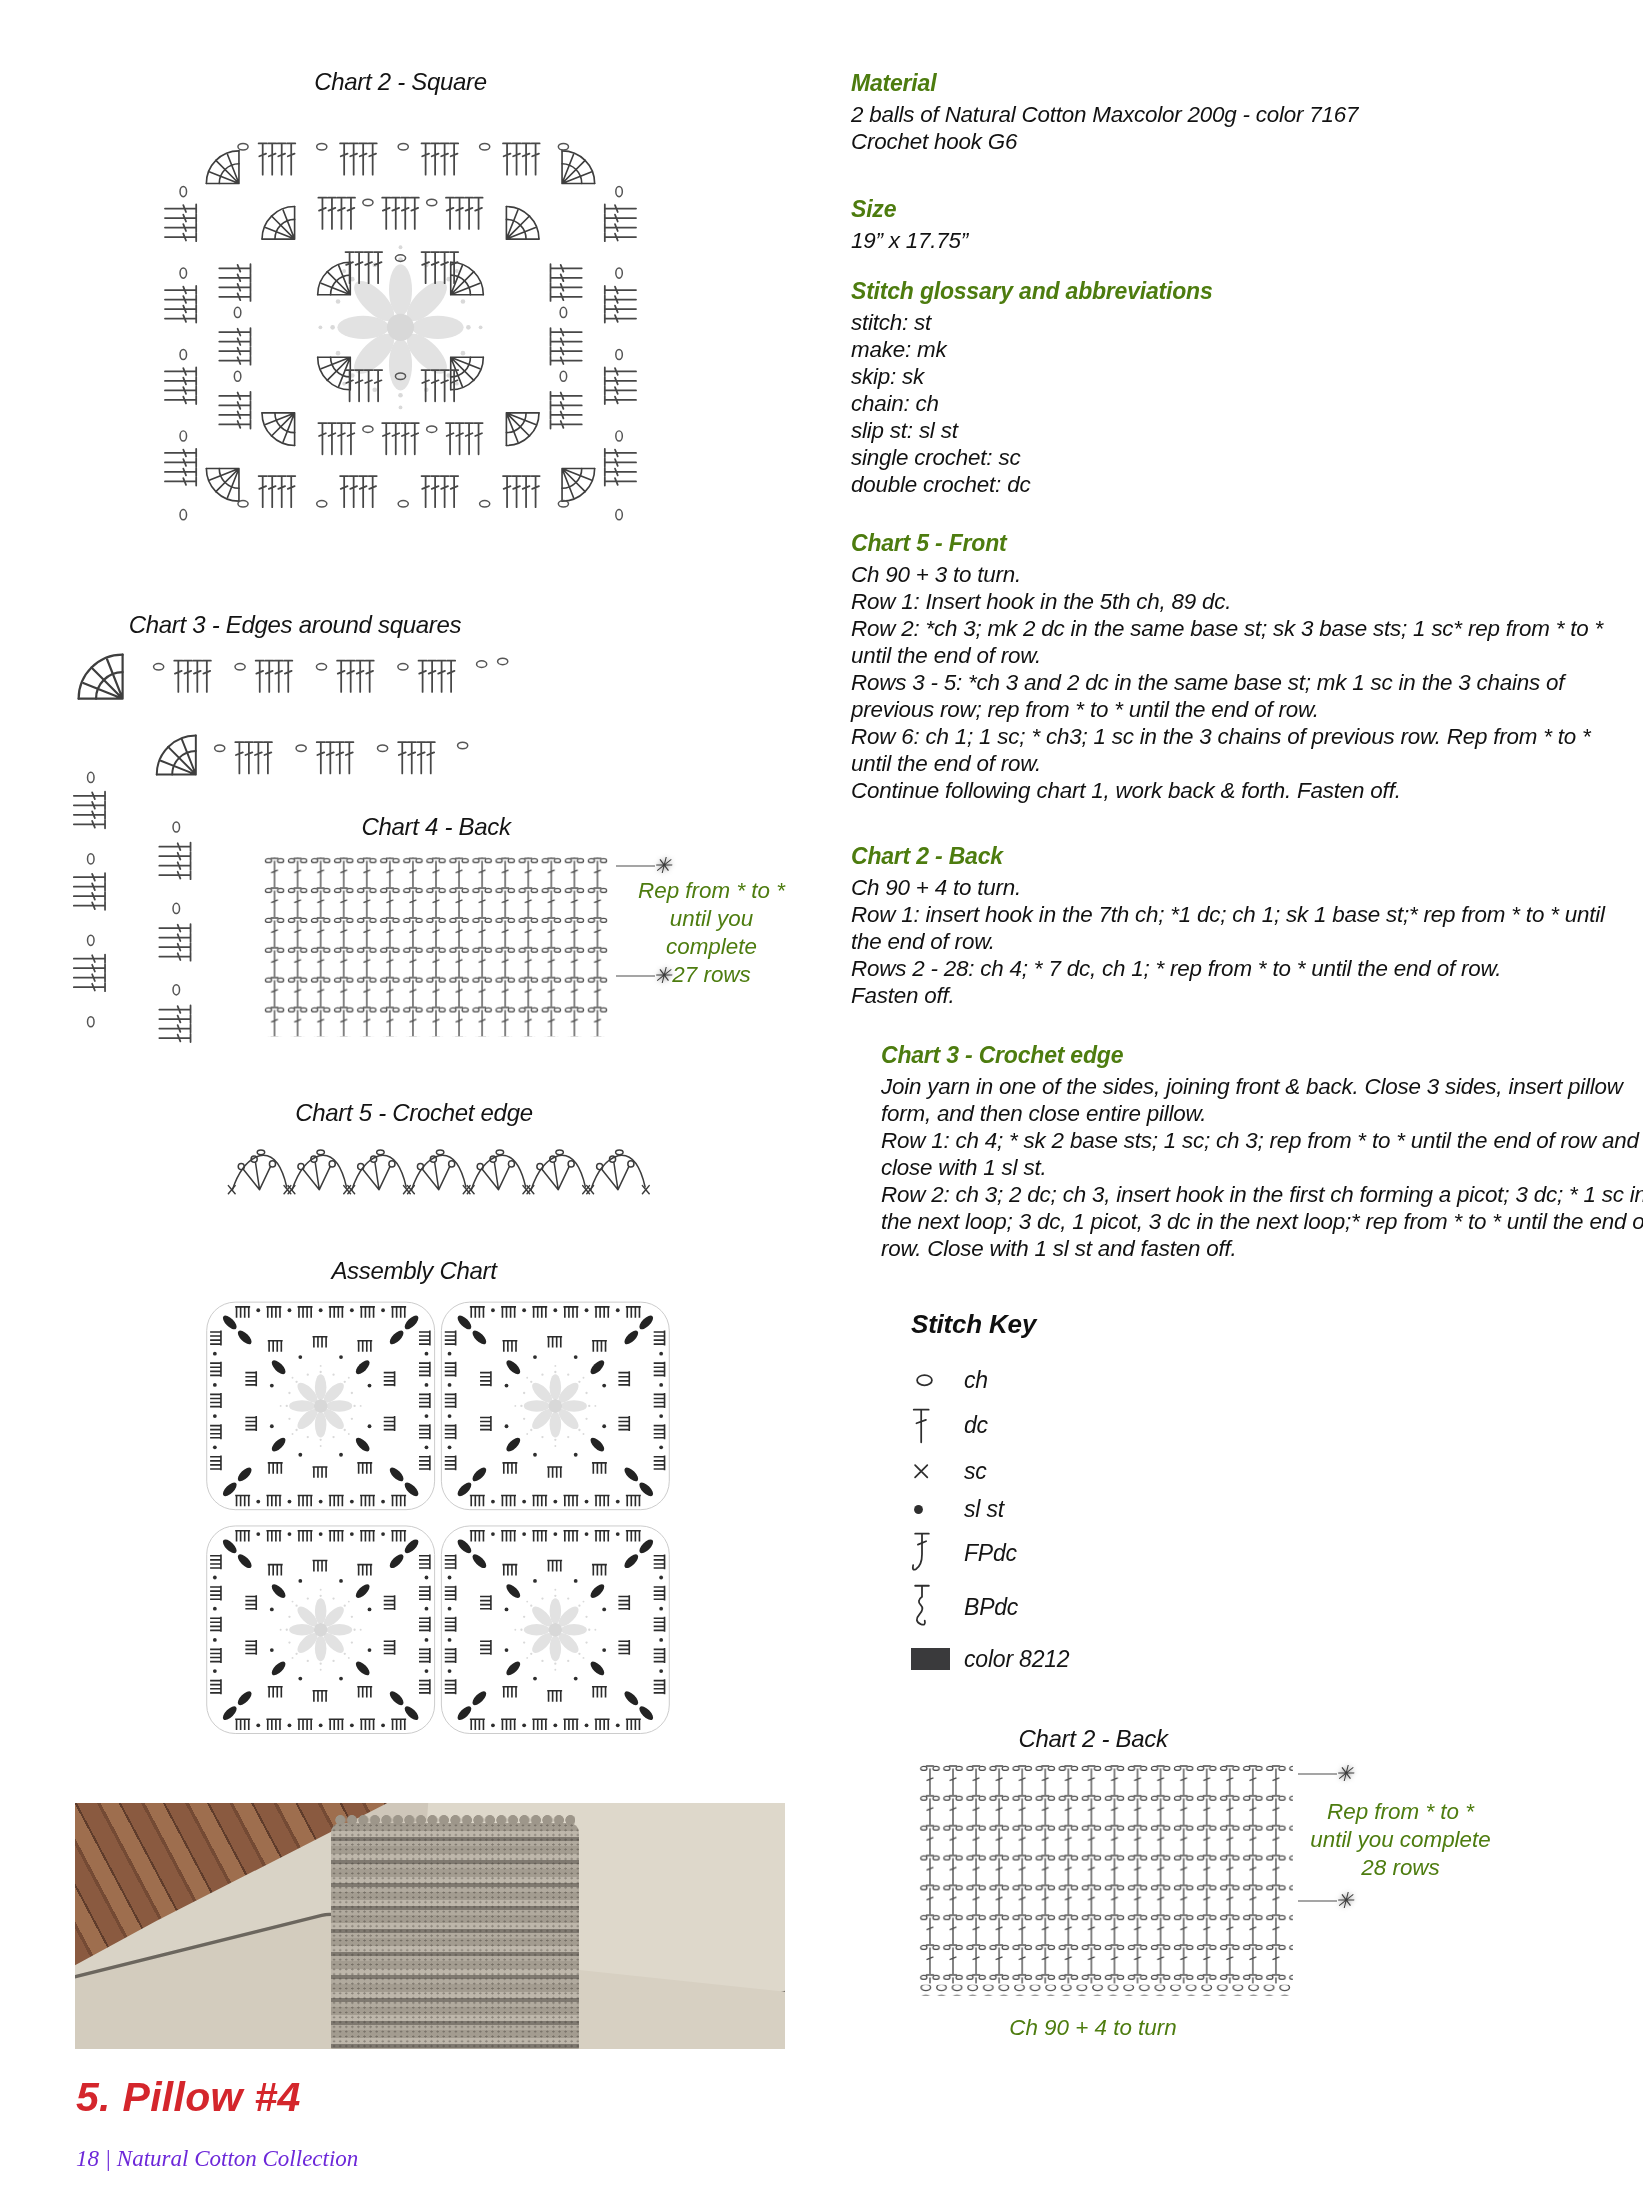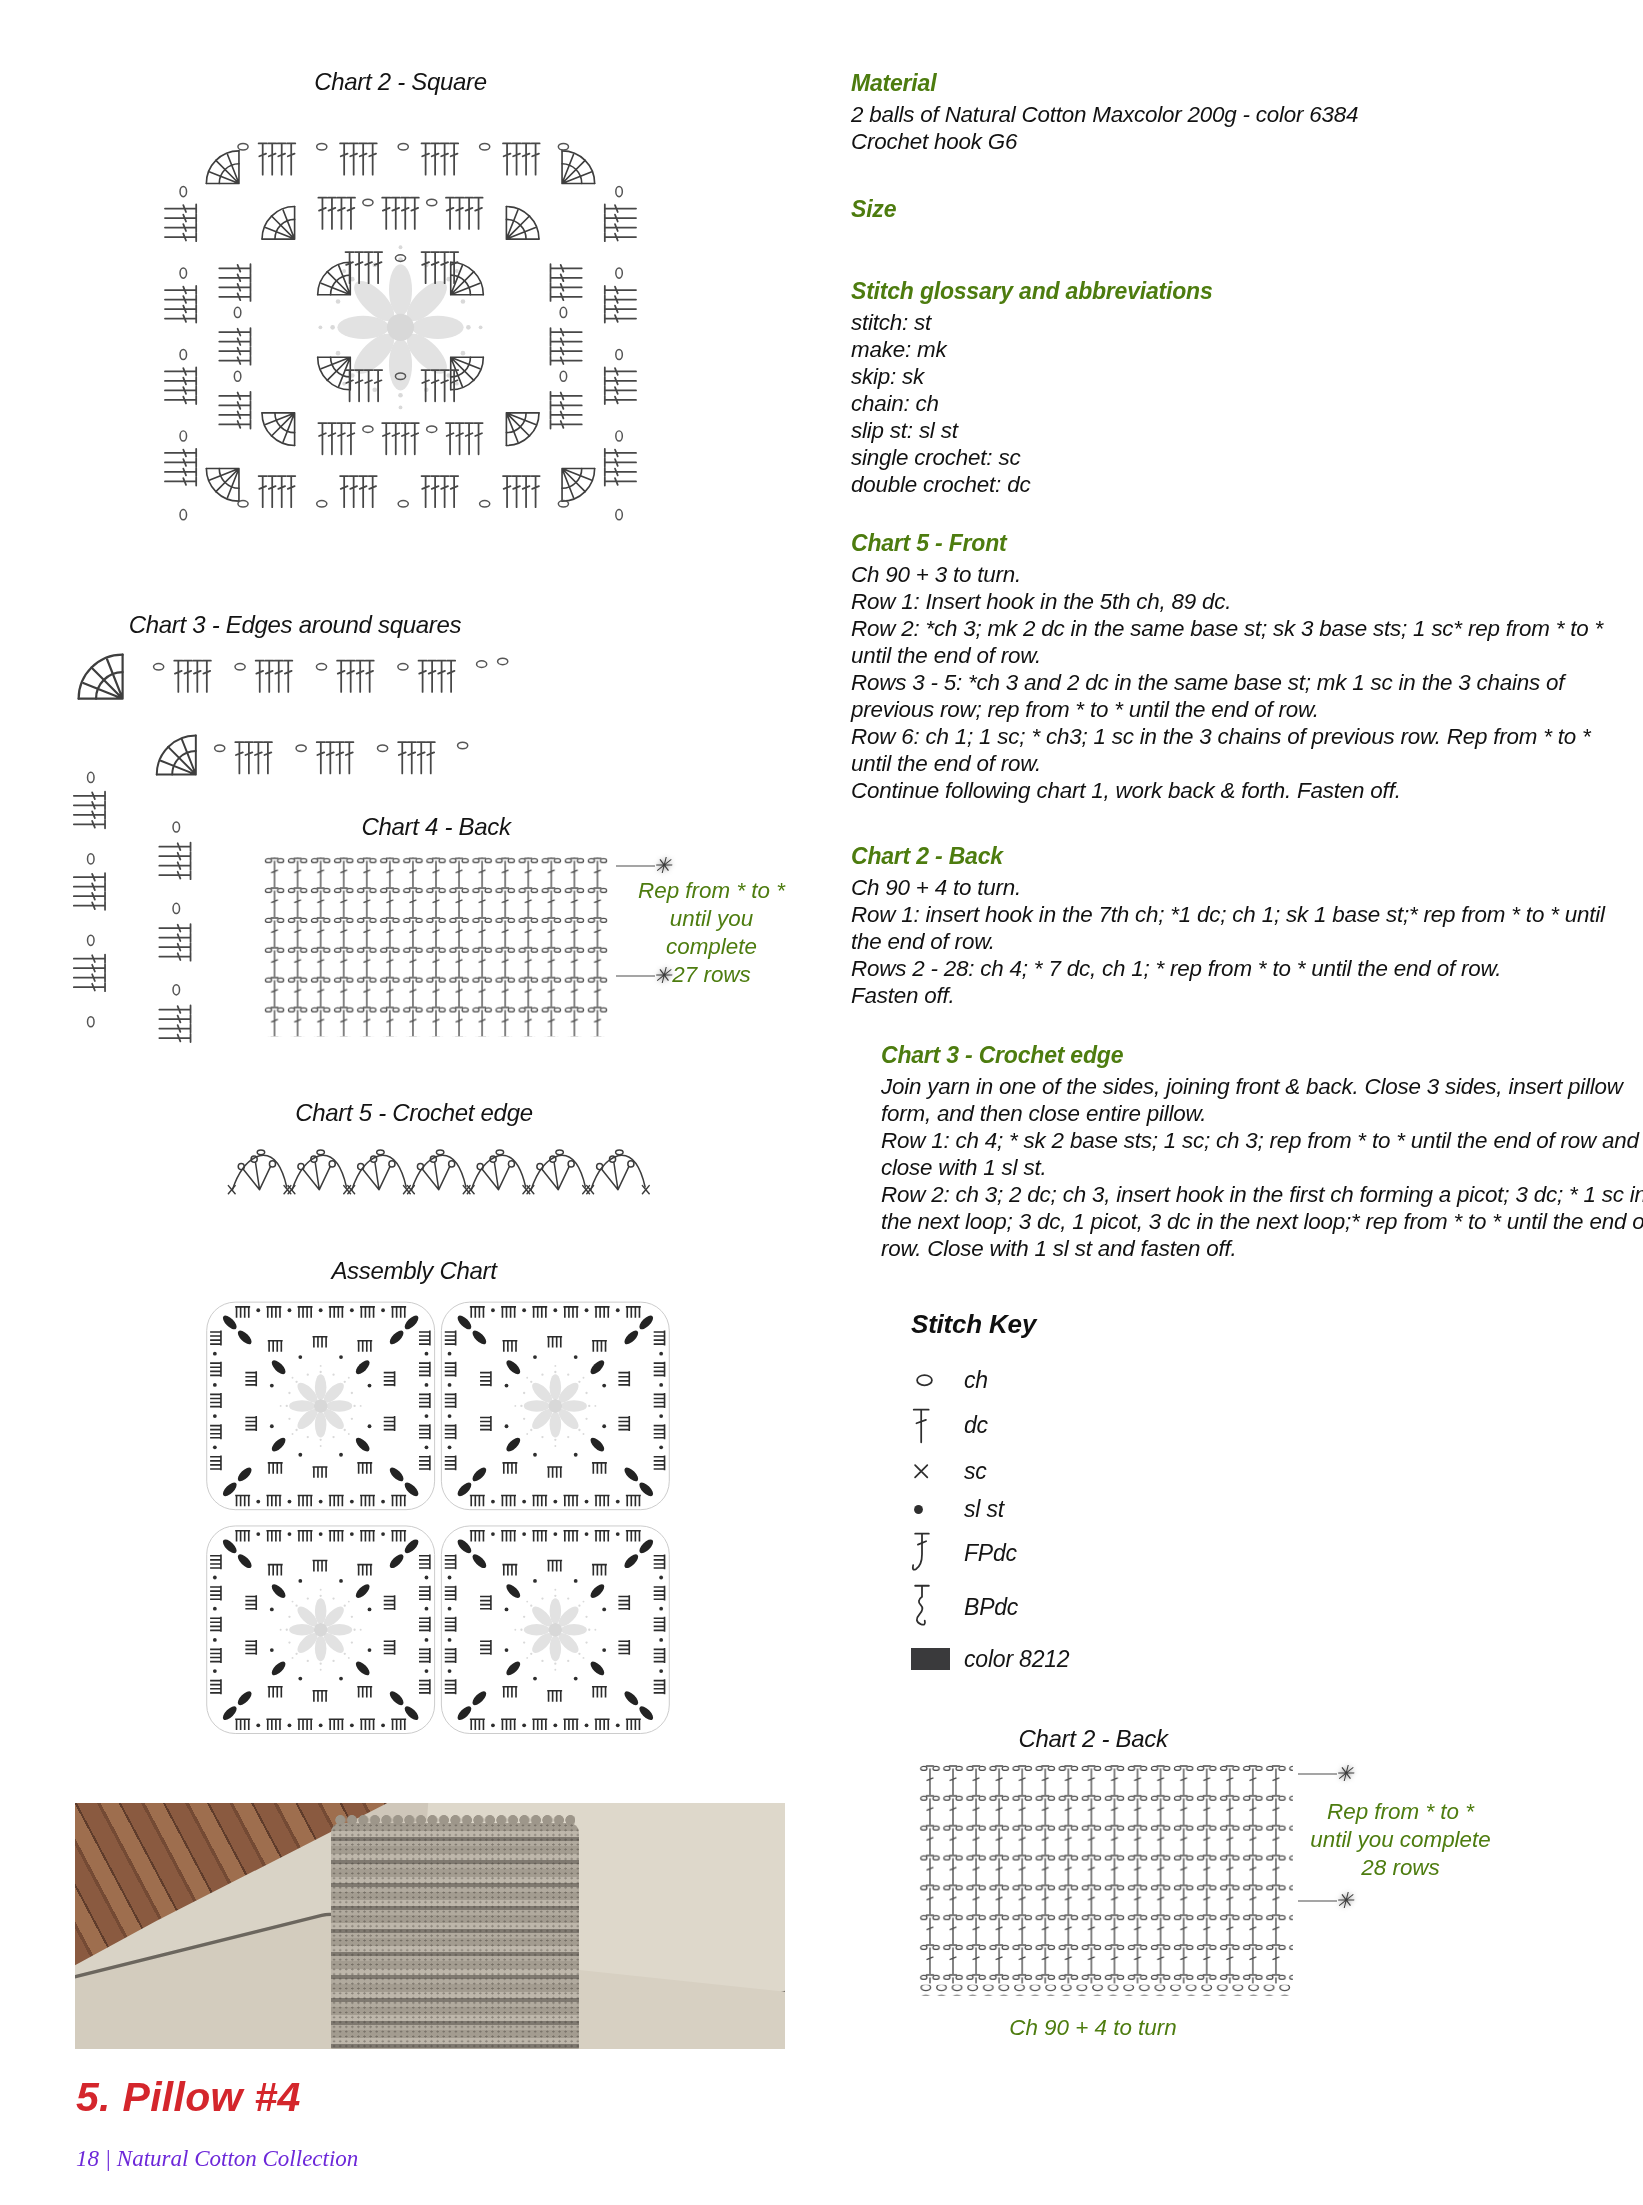--- a/index.html
+++ b/index.html
@@ -355,26 +355,27 @@
     <div class="seat-right"></div>
     <div class="pillow"></div>
   </div>
 
   <div class="abs section-title" style="left:76px;top:2074px;">5. Pillow #4</div>
 
   <div class="abs footer" style="left:76px;top:2146px;">18 | Natural Cotton Collection</div>
 
   <div class="abs" style="left:851px;top:70px;width:781px;">
     <div class="red-h">Material</div>
-    <div class="body-text">2 balls of Natural Cotton Maxcolor 200g - color 6384</div>
+    <div class="body-text">2 balls of Natural Cotton Maxcolor 200g - color 7167</div>
     <div class="body-text">Crochet hook G6</div>
   </div>
 
   <div class="abs" style="left:851px;top:196px;width:781px;">
     <div class="red-h">Size</div>
+    <div class="body-text">19” x 17.75”</div>
   </div>
 
   <div class="abs" style="left:851px;top:278px;width:781px;">
     <div class="red-h">Stitch glossary and abbreviations</div>
     <div class="body-text">stitch: st</div>
     <div class="body-text">make: mk</div>
     <div class="body-text">skip: sk</div>
     <div class="body-text">chain: ch</div>
     <div class="body-text">slip st: sl st</div>
     <div class="body-text">single crochet: sc</div>

